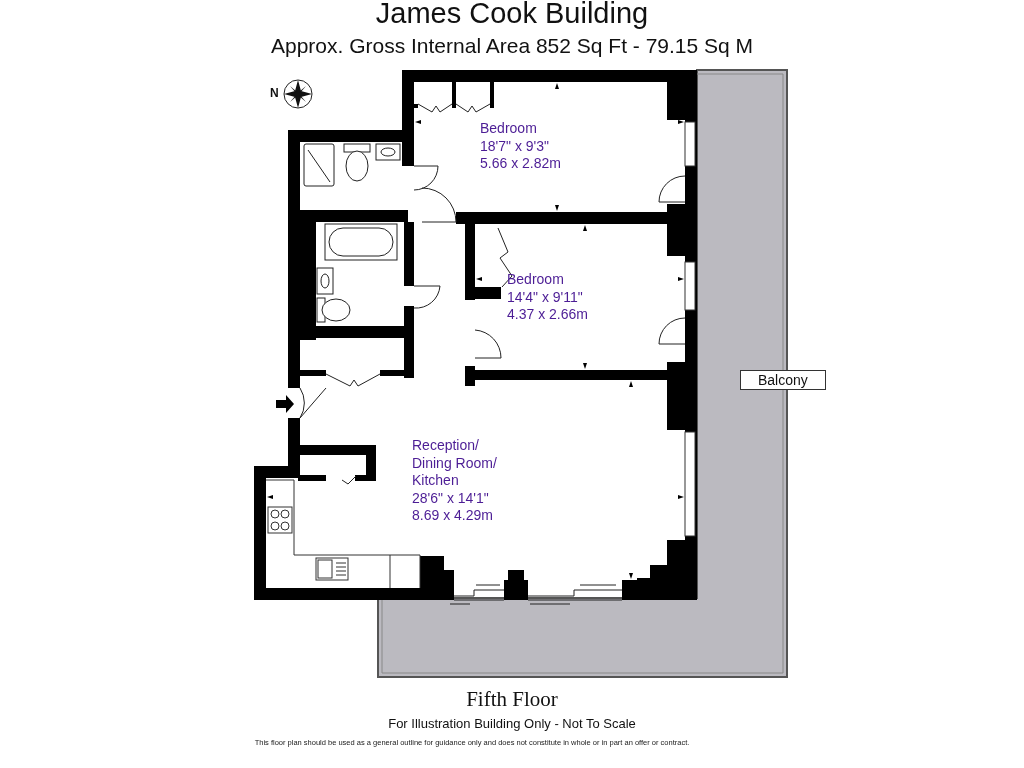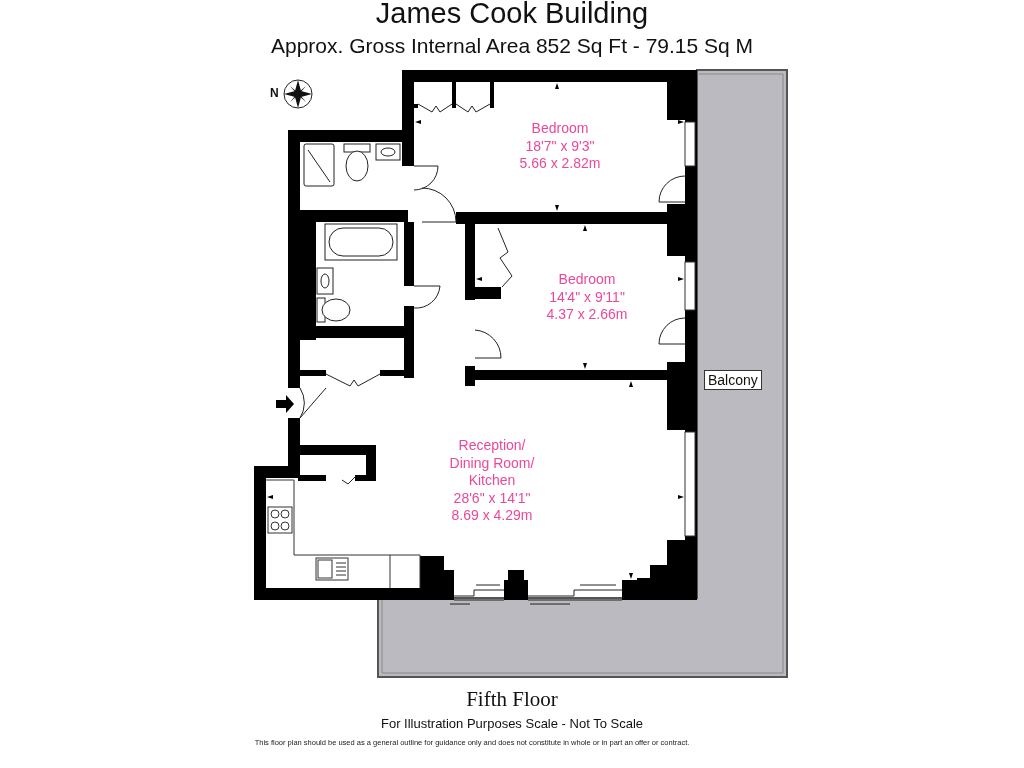--- a/index.html
+++ b/index.html
@@ -4,22 +4,22 @@
 <style>
   html, body { margin:0; padding:0; background:#ffffff; }
   body { width:1024px; height:768px; position:relative; overflow:hidden; font-family:"Liberation Sans", sans-serif; color:#111; }
   .title { position:absolute; left:0; width:1024px; top:-4px; text-align:center; font-size:29px; line-height:34px; }
   .subtitle { position:absolute; left:0; width:1024px; top:33px; text-align:center; font-size:21px; line-height:26px; }
   .floor-name { position:absolute; left:0; width:1024px; top:687px; text-align:center; font-size:21px; line-height:24px;font-family:Liberation Serif, serif; }
   .illustration { position:absolute; left:0; width:1024px; top:716px; text-align:center; font-size:13px; line-height:16px; }
   .disclaimer { position:absolute; left:0; width:944px; top:738px; text-align:center; font-size:7.5px; line-height:10px; color:#222; }
   .disclaimer div { white-space:nowrap; }
   svg.plan { position:absolute; left:0; top:0; }
-  .room-label { position:absolute; text-align:center; font-size:14px; line-height:17.5px; color:#ec4899; }
-  .balcony-label { position:absolute; left:704px; top:370px; padding:0 3px; border:1px solid #333; background:#fff; font-size:14px; line-height:18px; }
+  .room-label { position:absolute; font-size:14px; line-height:17.5px; color:#4c1d95; }
+  .balcony-label { position:absolute; left:740px; top:370px; padding:0 17px; border:1px solid #333; background:#fff; font-size:14px; line-height:18px; }
   .compass { position:absolute; left:270px; top:78px; width:50px; height:32px; }
   .compass .n { position:absolute; left:0; top:8px; font-size:12px; font-weight:bold; }
 </style>
 </head>
 <body>
 
 <div class="title">James Cook Building</div>
 <div class="subtitle">Approx. Gross Internal Area   852 Sq Ft  -  79.15 Sq M</div>
 
 <svg class="plan" width="1024" height="768" viewBox="0 0 1024 768" xmlns="http://www.w3.org/2000/svg">
@@ -203,16 +203,16 @@
   <div>Reception/</div>
   <div>Dining Room/</div>
   <div>Kitchen</div>
   <div>28'6" x 14'1"</div>
   <div>8.69 x 4.29m</div>
 </div>
 
 <div class="balcony-label">Balcony</div>
 
 <div class="floor-name">Fifth Floor</div>
-<div class="illustration">For Illustration Purposes Scale - Not To Scale</div>
+<div class="illustration">For Illustration Building Only - Not To Scale</div>
 <div class="disclaimer">
   <div>This floor plan should be used as a general outline for guidance only and does not constitute in whole or in part an offer or contract.</div>
 </div>
 
 </body></html>

